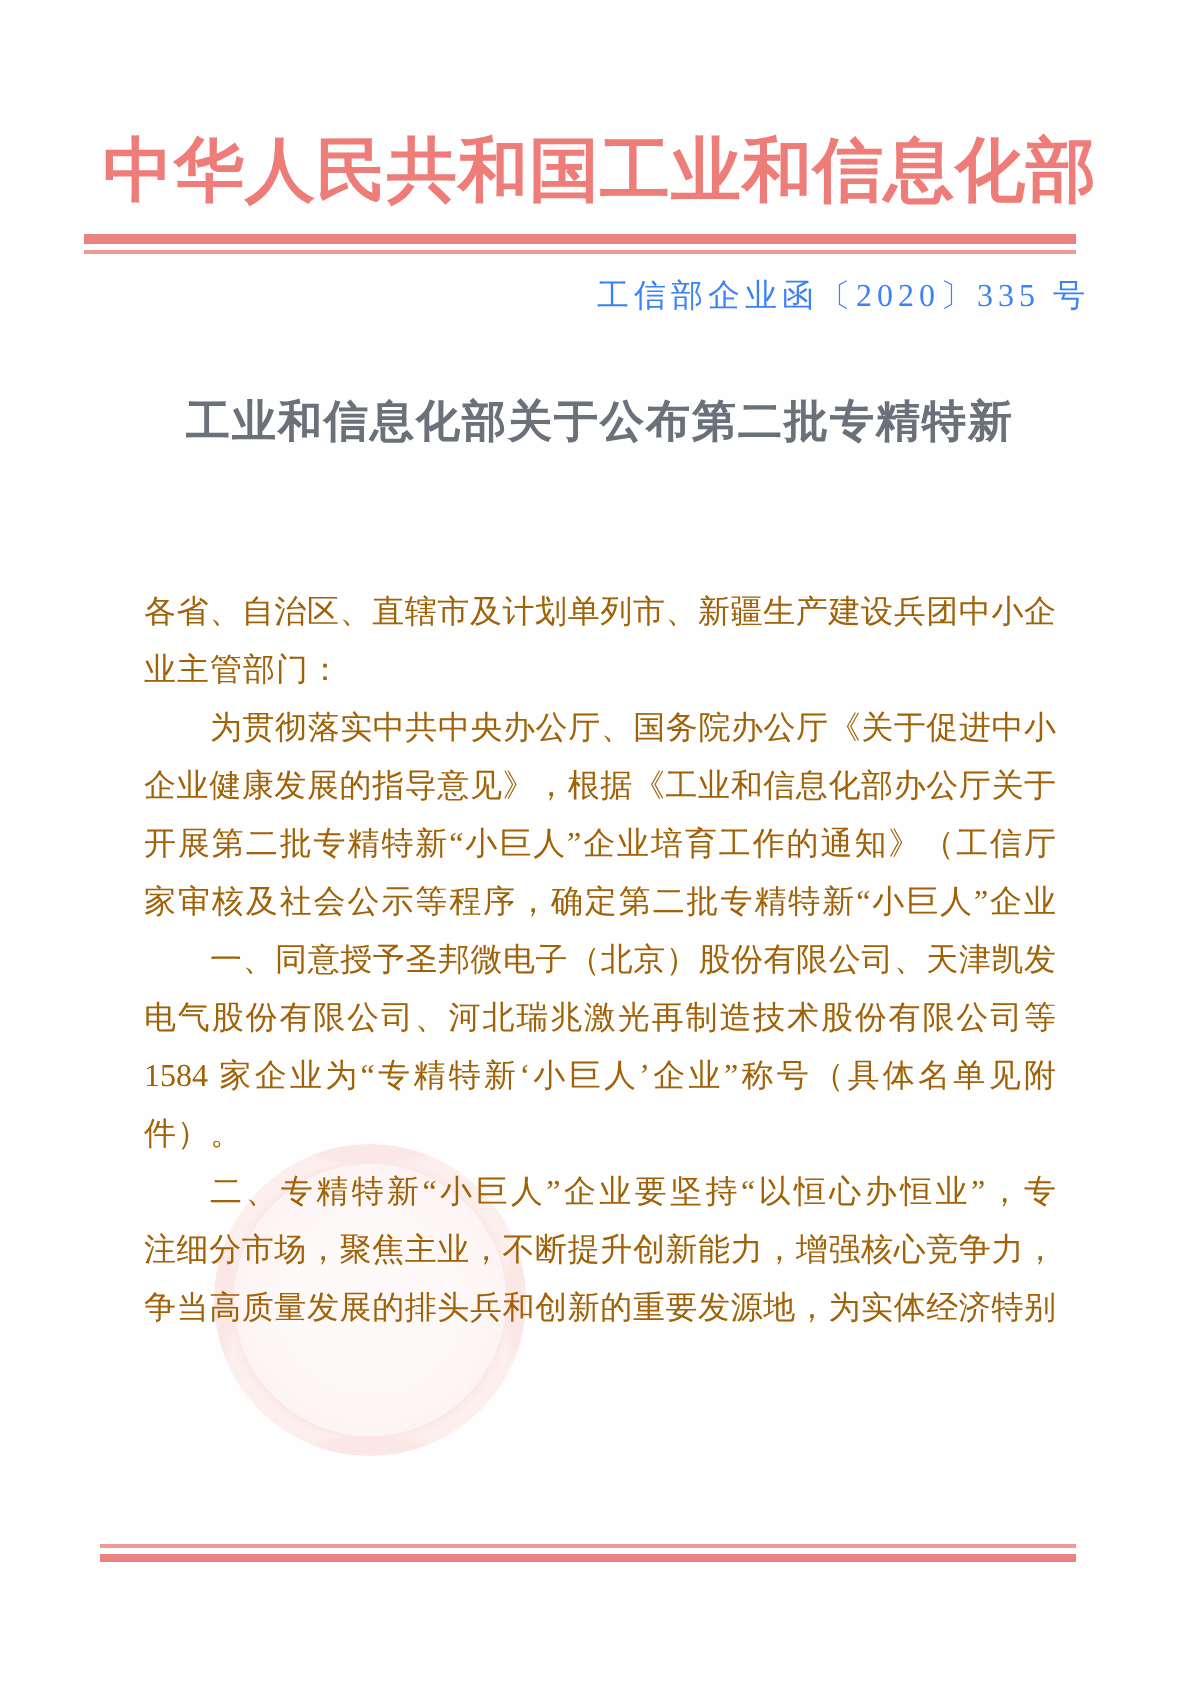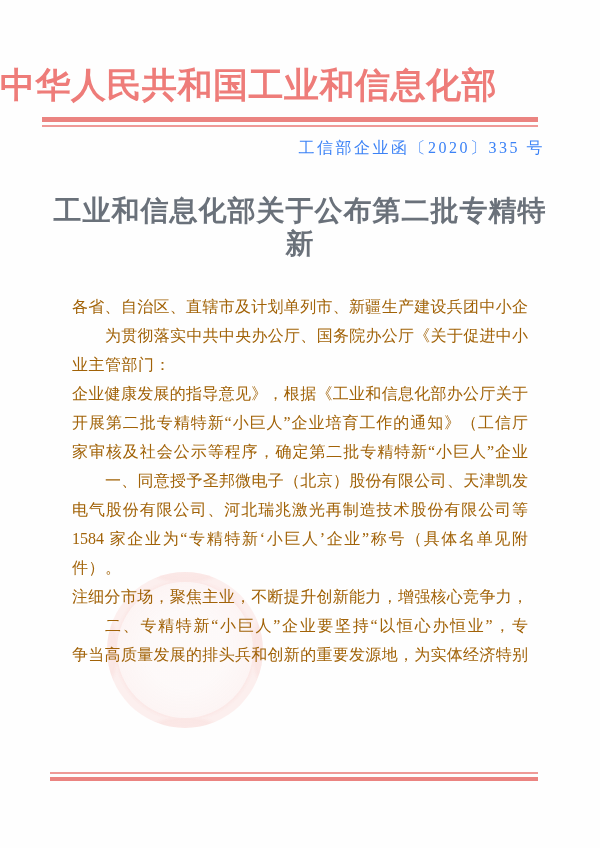--- a/index.html
+++ b/index.html
@@ -8,38 +8,38 @@
     font-family: "Liberation Serif", "DejaVu Serif", serif;
     width: 600px; height: 848px; position: relative; overflow: hidden;
   }
   .page {
     position: absolute; left: 0; top: 0; width: 600px; height: 848px;
     background: #fefefe;
   }
   
   .org-name {
     position: absolute; top: 64px; left: 0; width: 600px;
-    text-align: left; font-size: 35px; font-weight: bold;
+    text-align: center; font-size: 35px; font-weight: bold;
     color: #ee7c79; letter-spacing: 0.5px; line-height: 44px;
     white-space: nowrap;
   }
   .header-rule { position: absolute; left: 42px; top: 117px; width: 496px; }
   .header-rule .thick { height: 4.5px; background: #eb8481; }
   .header-rule .gap { height: 3.5px; }
   .header-rule .thin { height: 1.5px; background: #ef9a97; }
 
   .doc-number {
     position: absolute; top: 138px; right: 55px;
     font-size: 16px; color: #3b82f6; letter-spacing: 2.5px;
     white-space: nowrap;
   }
 
   .notice-title {
     position: absolute; top: 194px; left: 50px; width: 500px;
-    text-align: center; font-weight: bold; font-size: 28px;
+    text-align: center; font-weight: bold; font-size: 22px;
     line-height: 33px; color: #6a717a; letter-spacing: 1px;
   }
 
   .body-text {
     position: absolute; top: 292px; left: 72px; width: 456px;
     color: #a16207; font-size: 16px;
   }
   .line {
     height: 29px; line-height: 29px; overflow: hidden;
     text-align: justify; text-align-last: justify;
@@ -78,34 +78,34 @@
 
   <div class="notice-title">
     <div>工业和信息化部关于公布第二批专精特新</div>
   </div>
 
   <div class="seal-ghost"></div>
 
   <div class="body-text">
 
     <div class="line">各省、自治区、直辖市及计划单列市、新疆生产建设兵团中小企</div>
+    <div class="line nofill">业主管部门：</div>
+
     <div class="line indent">为贯彻落实中共中央办公厅、国务院办公厅《关于促进中小</div>
-
-    <div class="line nofill">业主管部门：</div>
     <div class="line">企业健康发展的指导意见》，根据《工业和信息化部办公厅关于</div>
     <div class="line">开展第二批专精特新“小巨人”企业培育工作的通知》（工信厅</div>
     <div class="line">家审核及社会公示等程序，确定第二批专精特新“小巨人”企业</div>
 
     <div class="line indent">一、同意授予圣邦微电子（北京）股份有限公司、天津凯发</div>
     <div class="line">电气股份有限公司、河北瑞兆激光再制造技术股份有限公司等</div>
     <div class="line">1584 家企业为“专精特新‘小巨人’企业”称号（具体名单见附</div>
     <div class="line nofill">件）。</div>
 
+    <div class="line indent">二、专精特新“小巨人”企业要坚持“以恒心办恒业”，专</div>
     <div class="line">注细分市场，聚焦主业，不断提升创新能力，增强核心竞争力，</div>
-    <div class="line indent">二、专精特新“小巨人”企业要坚持“以恒心办恒业”，专</div>
     <div class="line">争当高质量发展的排头兵和创新的重要发源地，为实体经济特别</div>
   </div>
 
   <div class="footer-rule">
     <div class="thin"></div>
     <div class="gap"></div>
     <div class="thick"></div>
   </div>
 
 </div>

